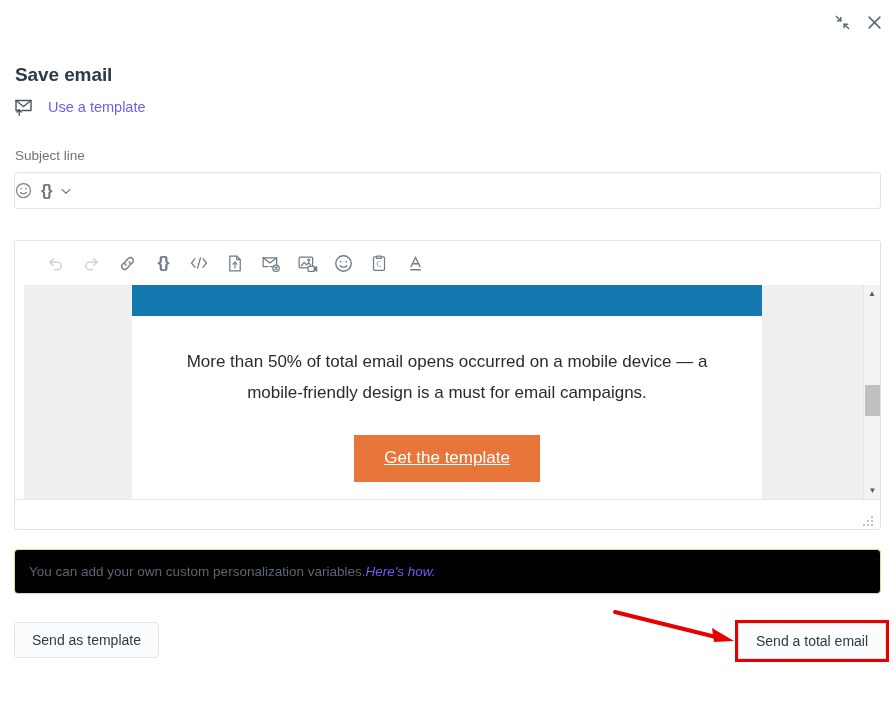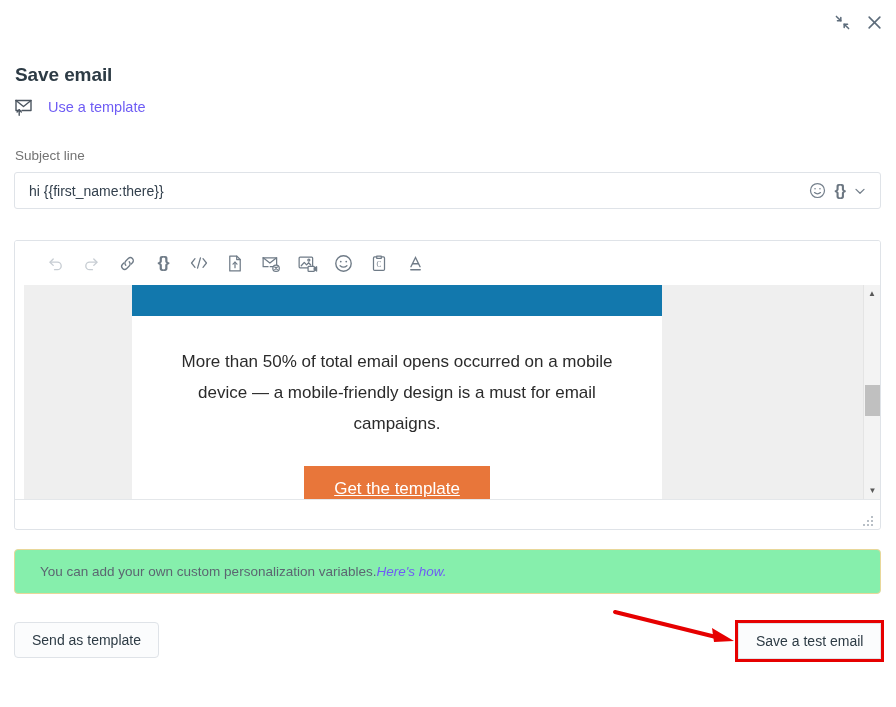--- a/index.html
+++ b/index.html
@@ -112,21 +112,21 @@
   }
   .tb-btn.disabled { color: #c7cdd3; cursor: default; }
 
   .canvas {
     position: relative;
     height: 214px;
     background: #ffffff;
     display: flex;
   }
   .gutter-left { width: 108px; background: #efefef; margin-left: 9px; }
-  .mail-body { width: 530px; background: #ffffff; }
+  .mail-body { width: 630px; background: #ffffff; }
   .gutter-right { flex: 1; background: #efefef; }
 
   .mail-hero { height: 31px; background: #1278ad; }
   .mail-text {
     padding: 30px 36px 0 36px;
     text-align: center;
     font-size: 17px;
     line-height: 31px;
     color: #2b2b2b;
     font-family: "Liberation Sans", sans-serif;
@@ -180,23 +180,23 @@
     cursor: nwse-resize;
   }
 
   
   .notice {
     position: absolute;
     left: 14px; top: 549px;
     width: 867px; height: 45px;
     border: 1px solid #e8d79a;
     border-radius: 4px;
-    background: #86efac;
+    background: #000000;
     display: flex; align-items: center;
-    padding-left: 25px;
+    padding-left: 14px;
     font-size: 13.5px;
     color: #5b6671;
   }
   .notice-link {
     color: #6e5cf4;
     text-decoration: none;
     cursor: pointer;
     font-style: italic;
   }
 
@@ -270,21 +270,20 @@
         <path d="M2 3.5 v10 h4"></path>
         <path d="M5.2 18.3 v-5.3"></path>
         <path d="M3.1 14.9 L5.2 12.8 L7.3 14.9"></path>
       </svg>
     </span>
     <span class="template-link">Use a template</span>
   </div>
 
   <div class="subject-label">Subject line</div>
   <div class="subject-field">
-    <input class="subject-input" type="text" value="hi {{first_name:there}}" style="">
     <div class="subject-tools">
       <span class="ic">
         <svg width="17" height="17" viewBox="0 0 18 18" fill="none" stroke="#75808c" stroke-width="1.3">
           <circle cx="9" cy="9" r="7.4"></circle>
           <circle cx="6.4" cy="7.2" r="0.85" fill="#75808c" stroke="none"></circle>
           <circle cx="11.6" cy="7.2" r="0.85" fill="#75808c" stroke="none"></circle>
           <path d="M5.8 11.2 q3.2 2.6 6.4 0" stroke-linecap="round"></path>
         </svg>
       </span>
       <span class="ic var-glyph">{}</span>
@@ -417,16 +416,16 @@
   </div>
 
   <button class="btn-save">Send as template</button>
 
   <svg class="annot-arrow" viewBox="0 0 130 40">
     <path d="M3 4 L108 30" stroke="#e60000" stroke-width="4" stroke-linecap="round" fill="none"></path>
     <path d="M122 33 L100 20 L102 34 Z" fill="#e60000"></path>
   </svg>
 
   <div class="btn-test-wrap">
-    <button class="btn-test">Save a test email</button>
+    <button class="btn-test">Send a total email</button>
   </div>
 
 </div>
 
 </body></html>

